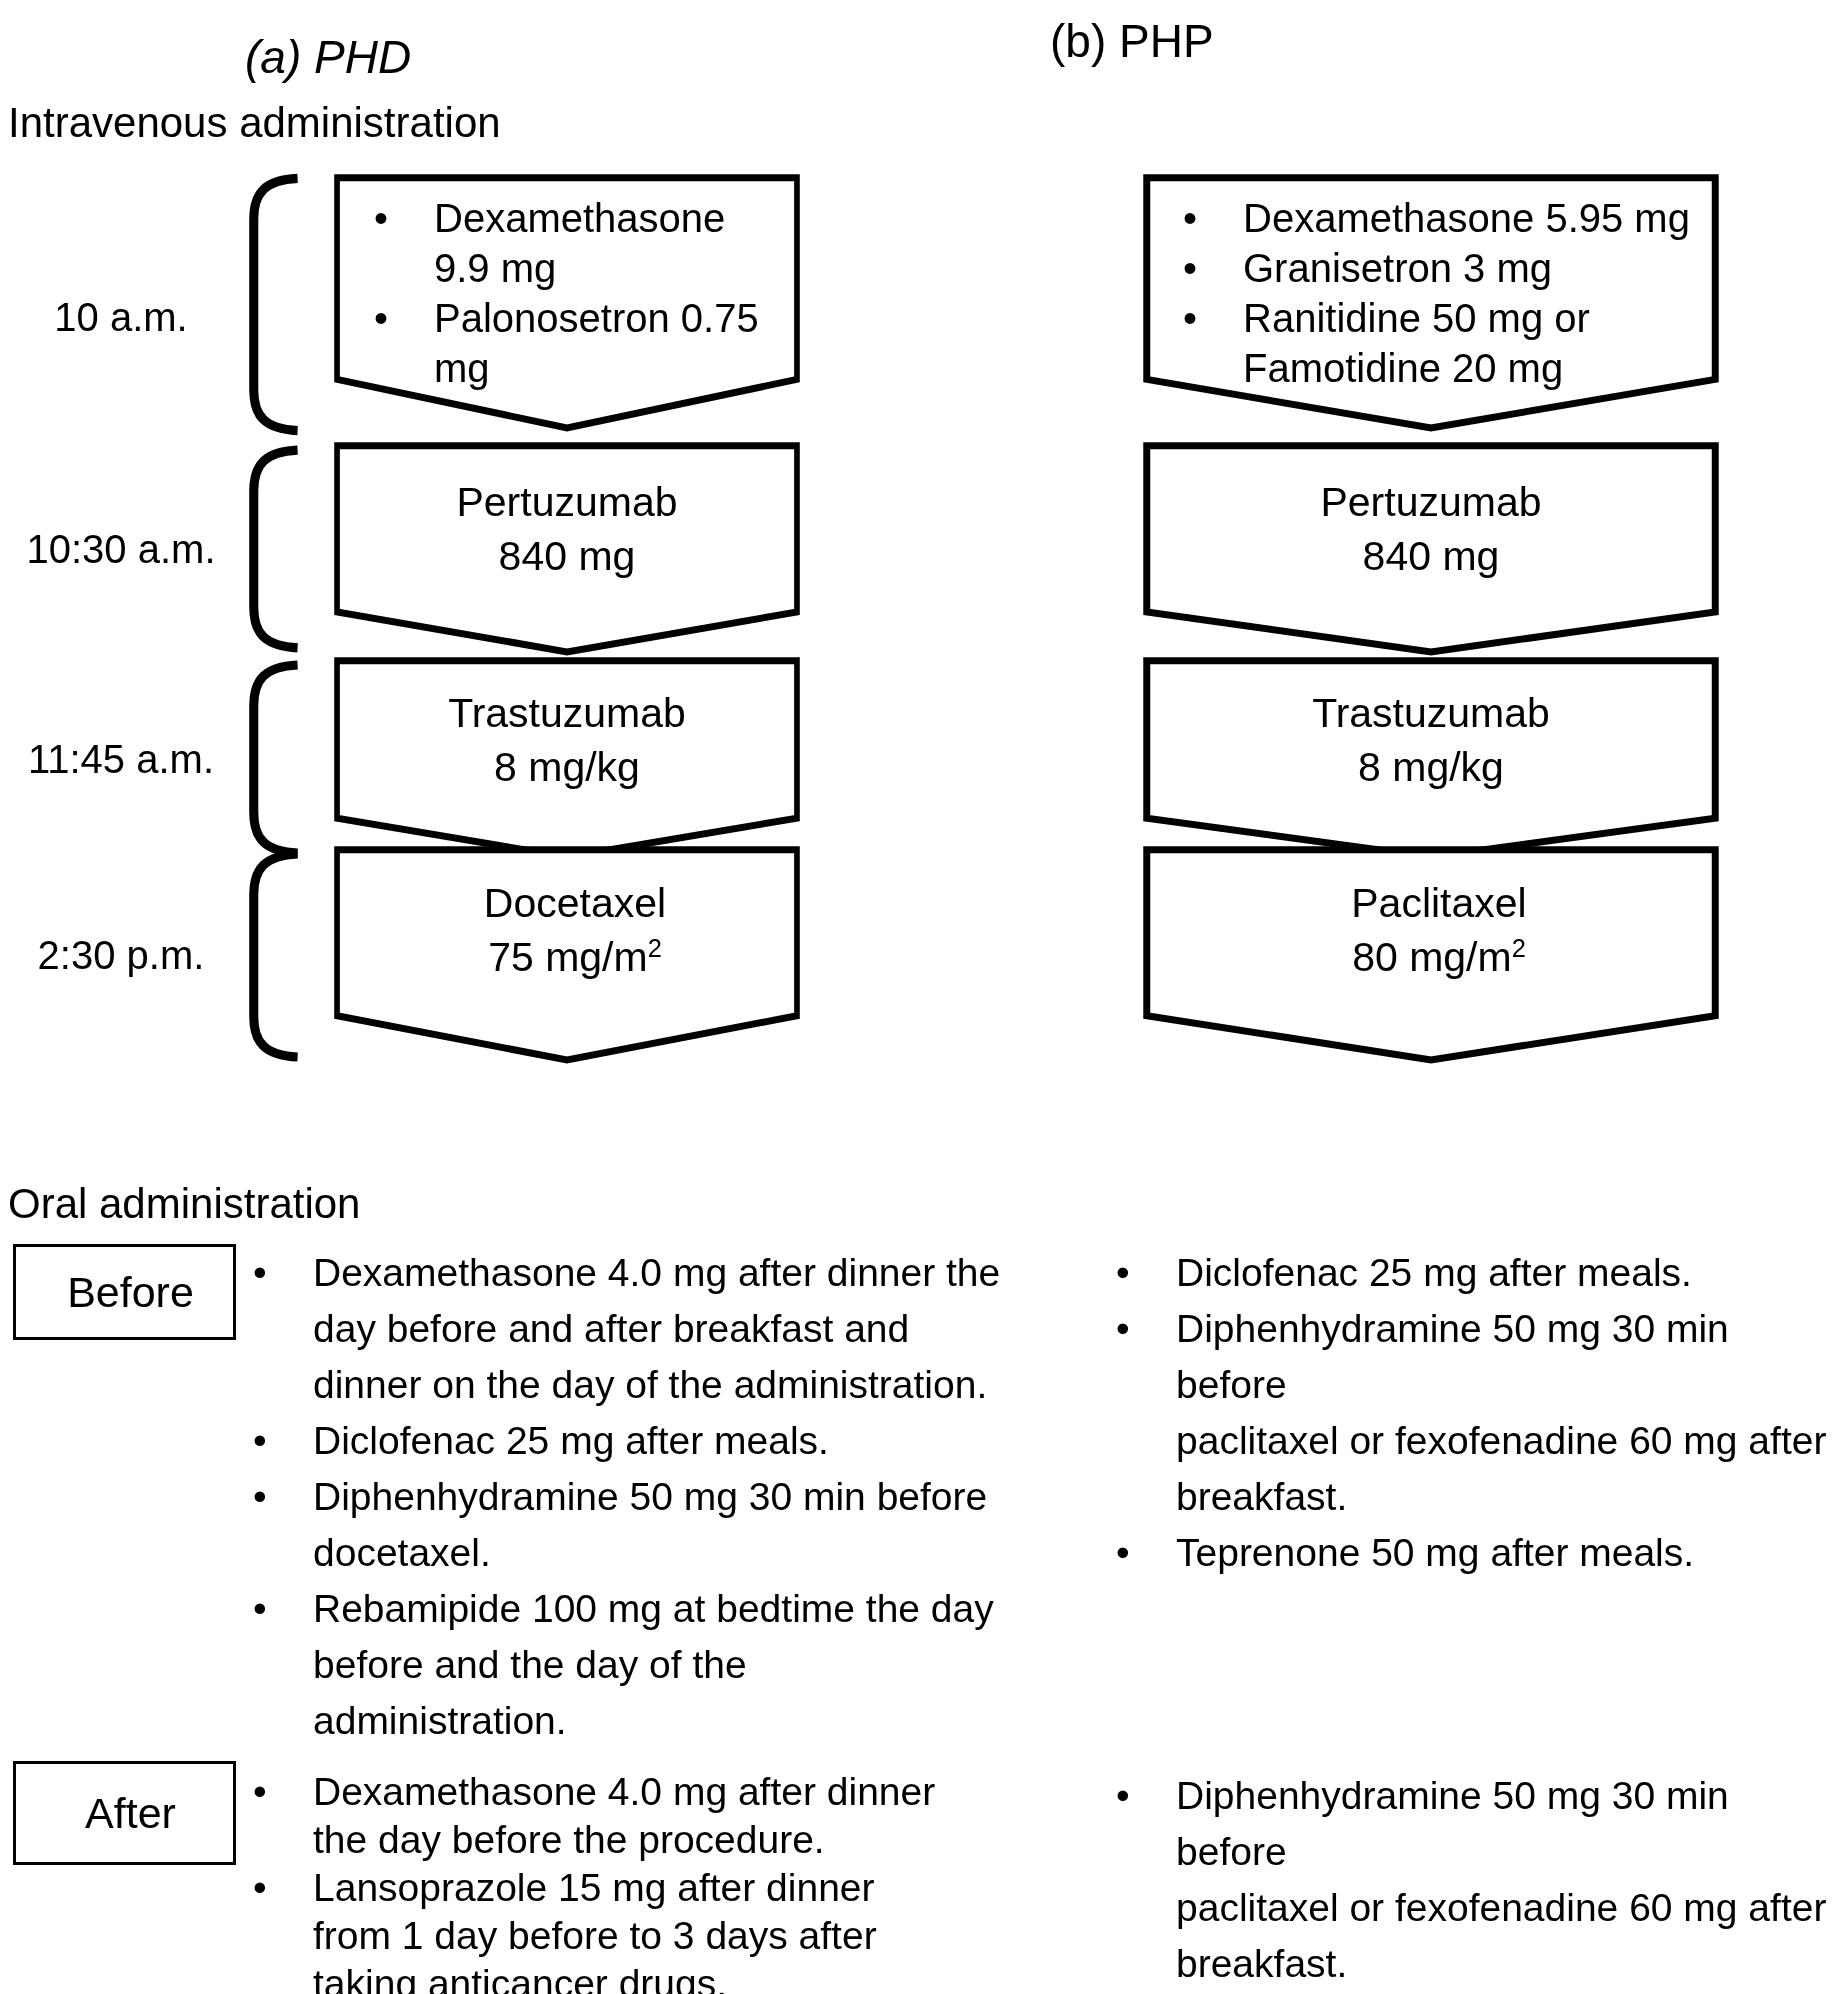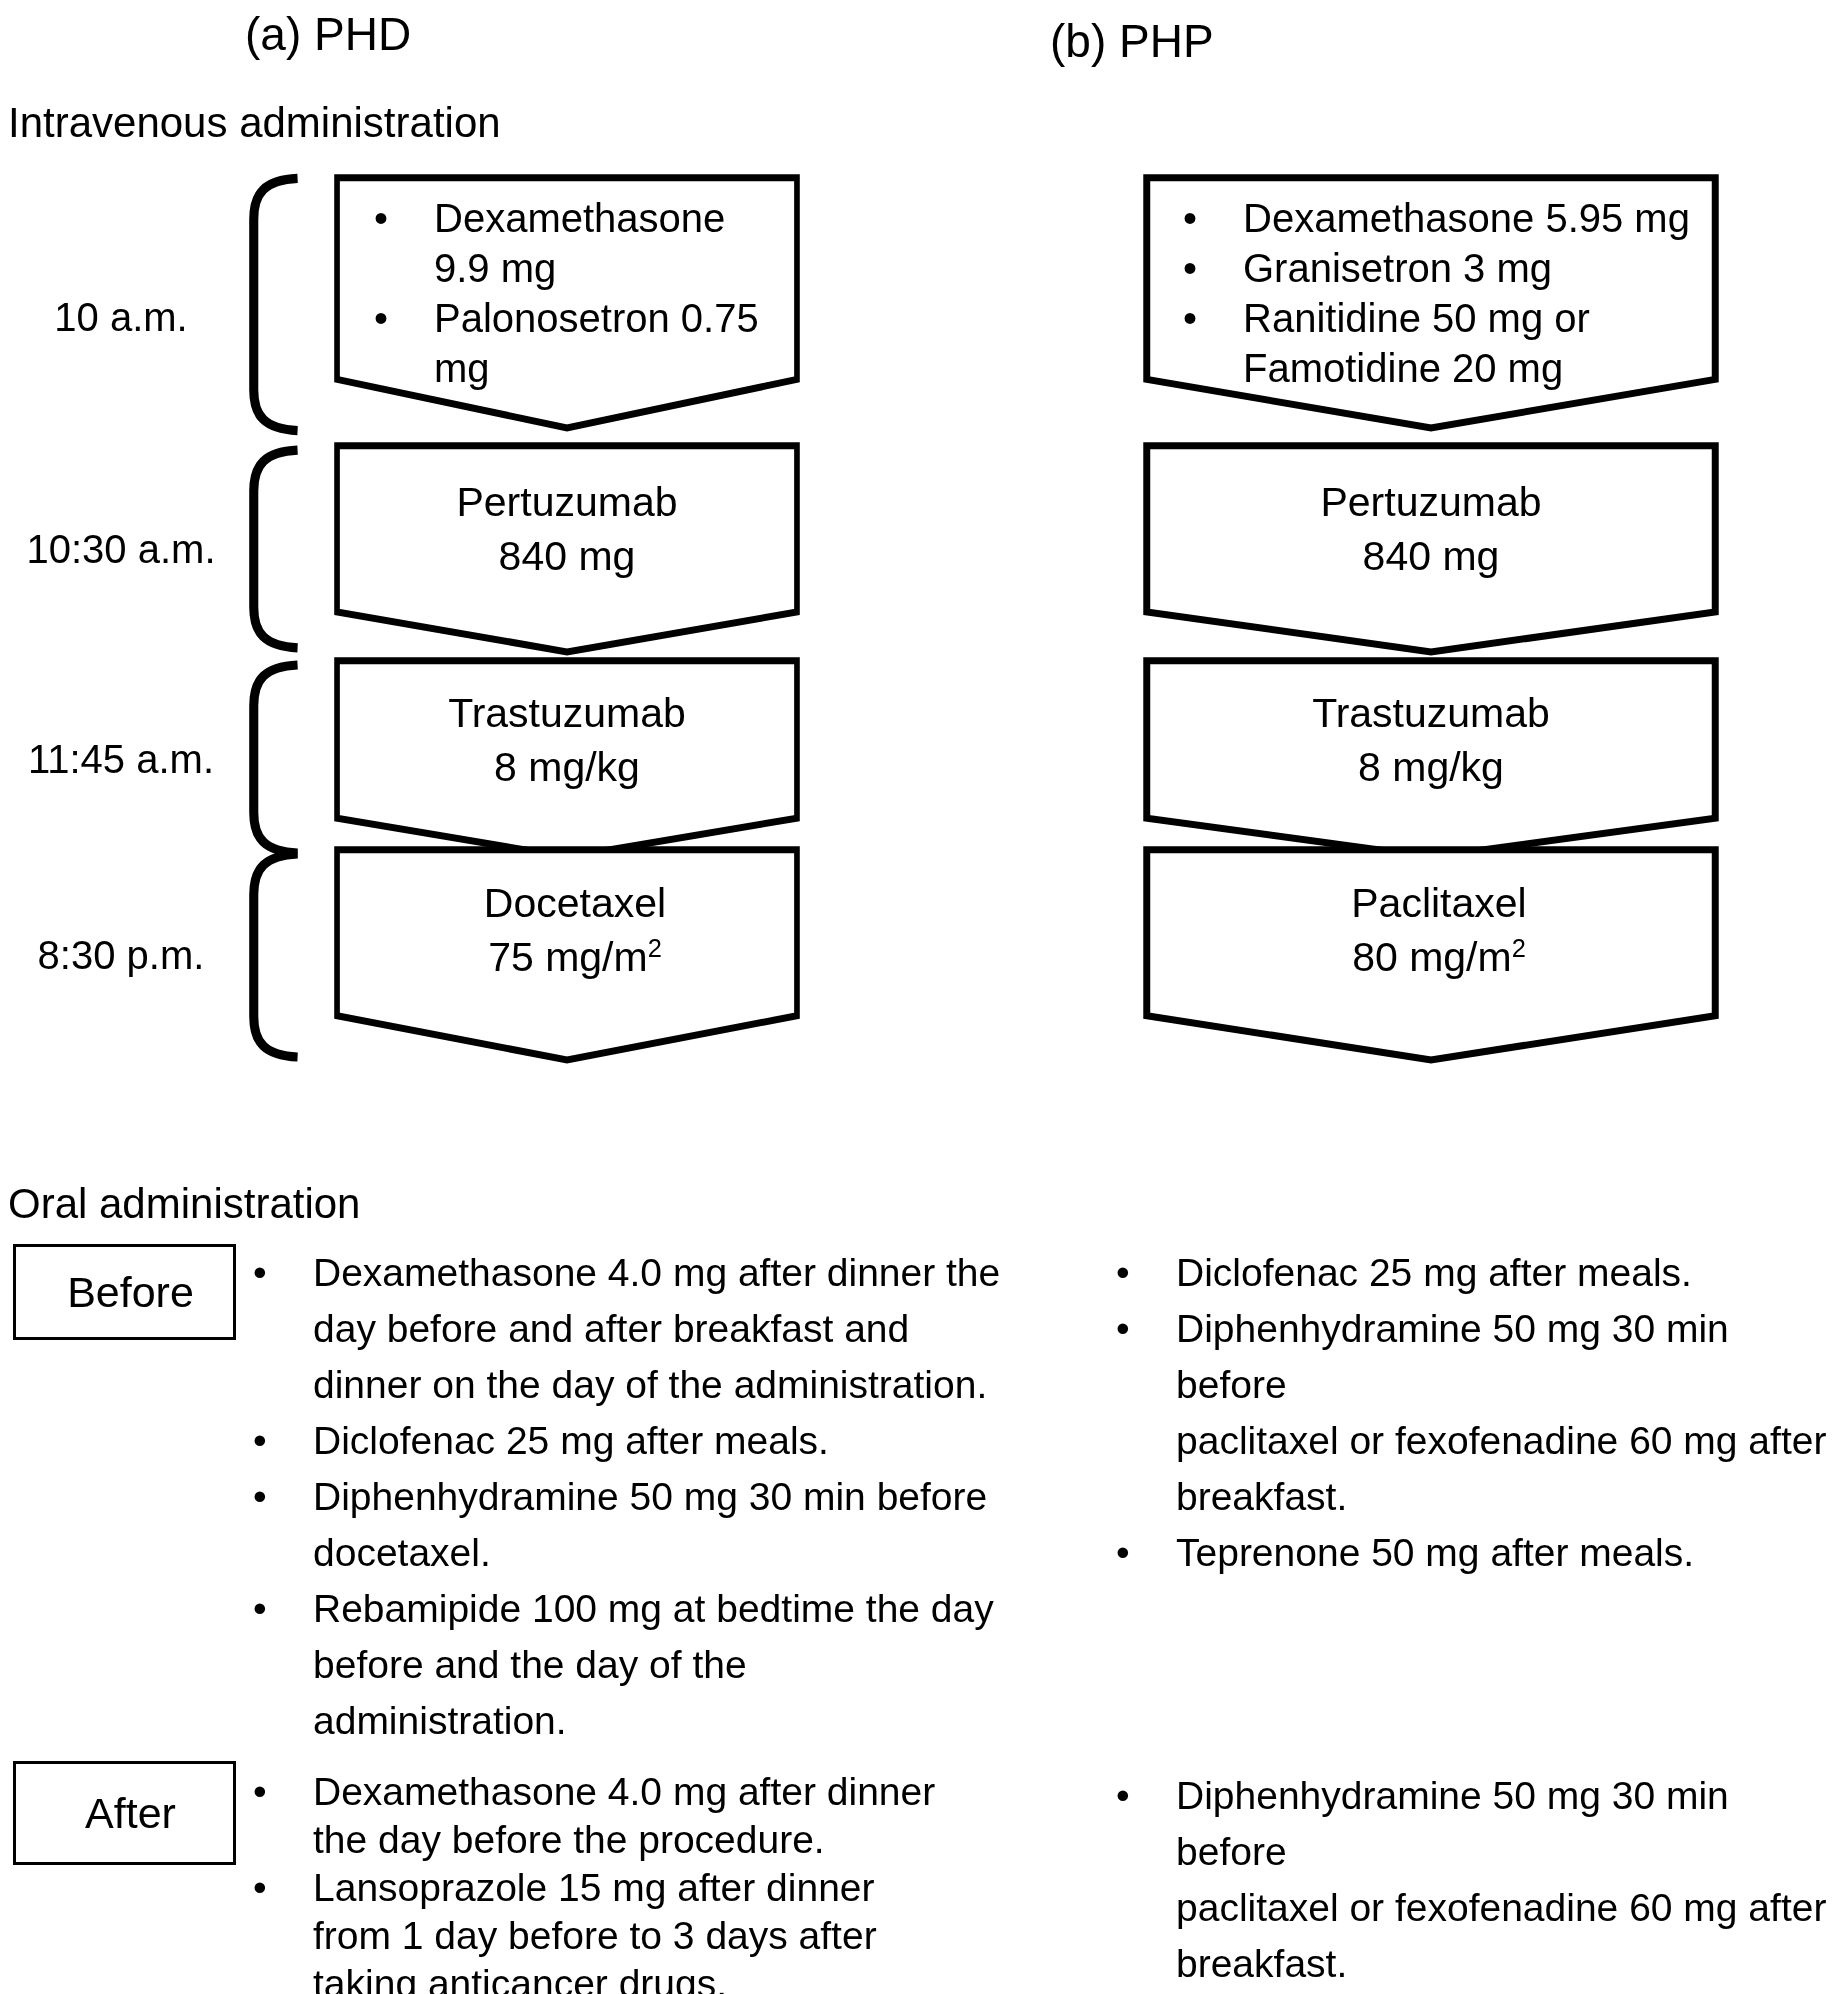--- a/index.html
+++ b/index.html
@@ -12,21 +12,21 @@
     height: 1995px;
     overflow: hidden;
     position: relative;
     font-family: "Liberation Sans", "DejaVu Sans", sans-serif;
     color: #000000;
   }
   .abs { position: absolute; }
 
   
   .panel-hdr { font-size: 46px; line-height: 1.1; white-space: nowrap; }
-  .pa { left: 245px; top: 9px; }
+  .pa { left: 245px; top: 32px; font-style: italic; }
   .pb { left: 1050px; top: 16px; }
   .section-label { font-size: 42px; line-height: 1.1; white-space: nowrap; }
   .iv-label   { left: 8px; top: 100px; }
   .oral-label { left: 8px; top: 1181px; }
 
   
   .time-label {
     left: 0; width: 242px;
     display: flex; align-items: center; justify-content: center;
     font-size: 40px; white-space: nowrap;
@@ -98,21 +98,21 @@
 </head>
 <body>
 
 <div class="abs panel-hdr pa">(a) PHD</div>
 <div class="abs panel-hdr pb">(b) PHP</div>
 <div class="abs section-label iv-label">Intravenous administration</div>
 
 <div class="abs time-label time-1">10 a.m.</div>
 <div class="abs time-label time-2">10:30 a.m.</div>
 <div class="abs time-label time-3">11:45 a.m.</div>
-<div class="abs time-label time-4">8:30 p.m.</div>
+<div class="abs time-label time-4">2:30 p.m.</div>
 
 <div class="abs brk brk1">
   <svg viewBox="0 0 116 492">
       <path d="M 104 10 C 42 13, 22 38, 22 86 L 22 406 C 22 454, 42 479, 104 482" fill="none" stroke="#000" stroke-width="17"></path>
     </svg>
 </div>
 <div class="abs brk brk2">
   <svg viewBox="0 0 116 390">
       <path d="M 104 10 C 42 13, 22 38, 22 86 L 22 304 C 22 352, 42 377, 104 380" fill="none" stroke="#000" stroke-width="17"></path>
     </svg>

